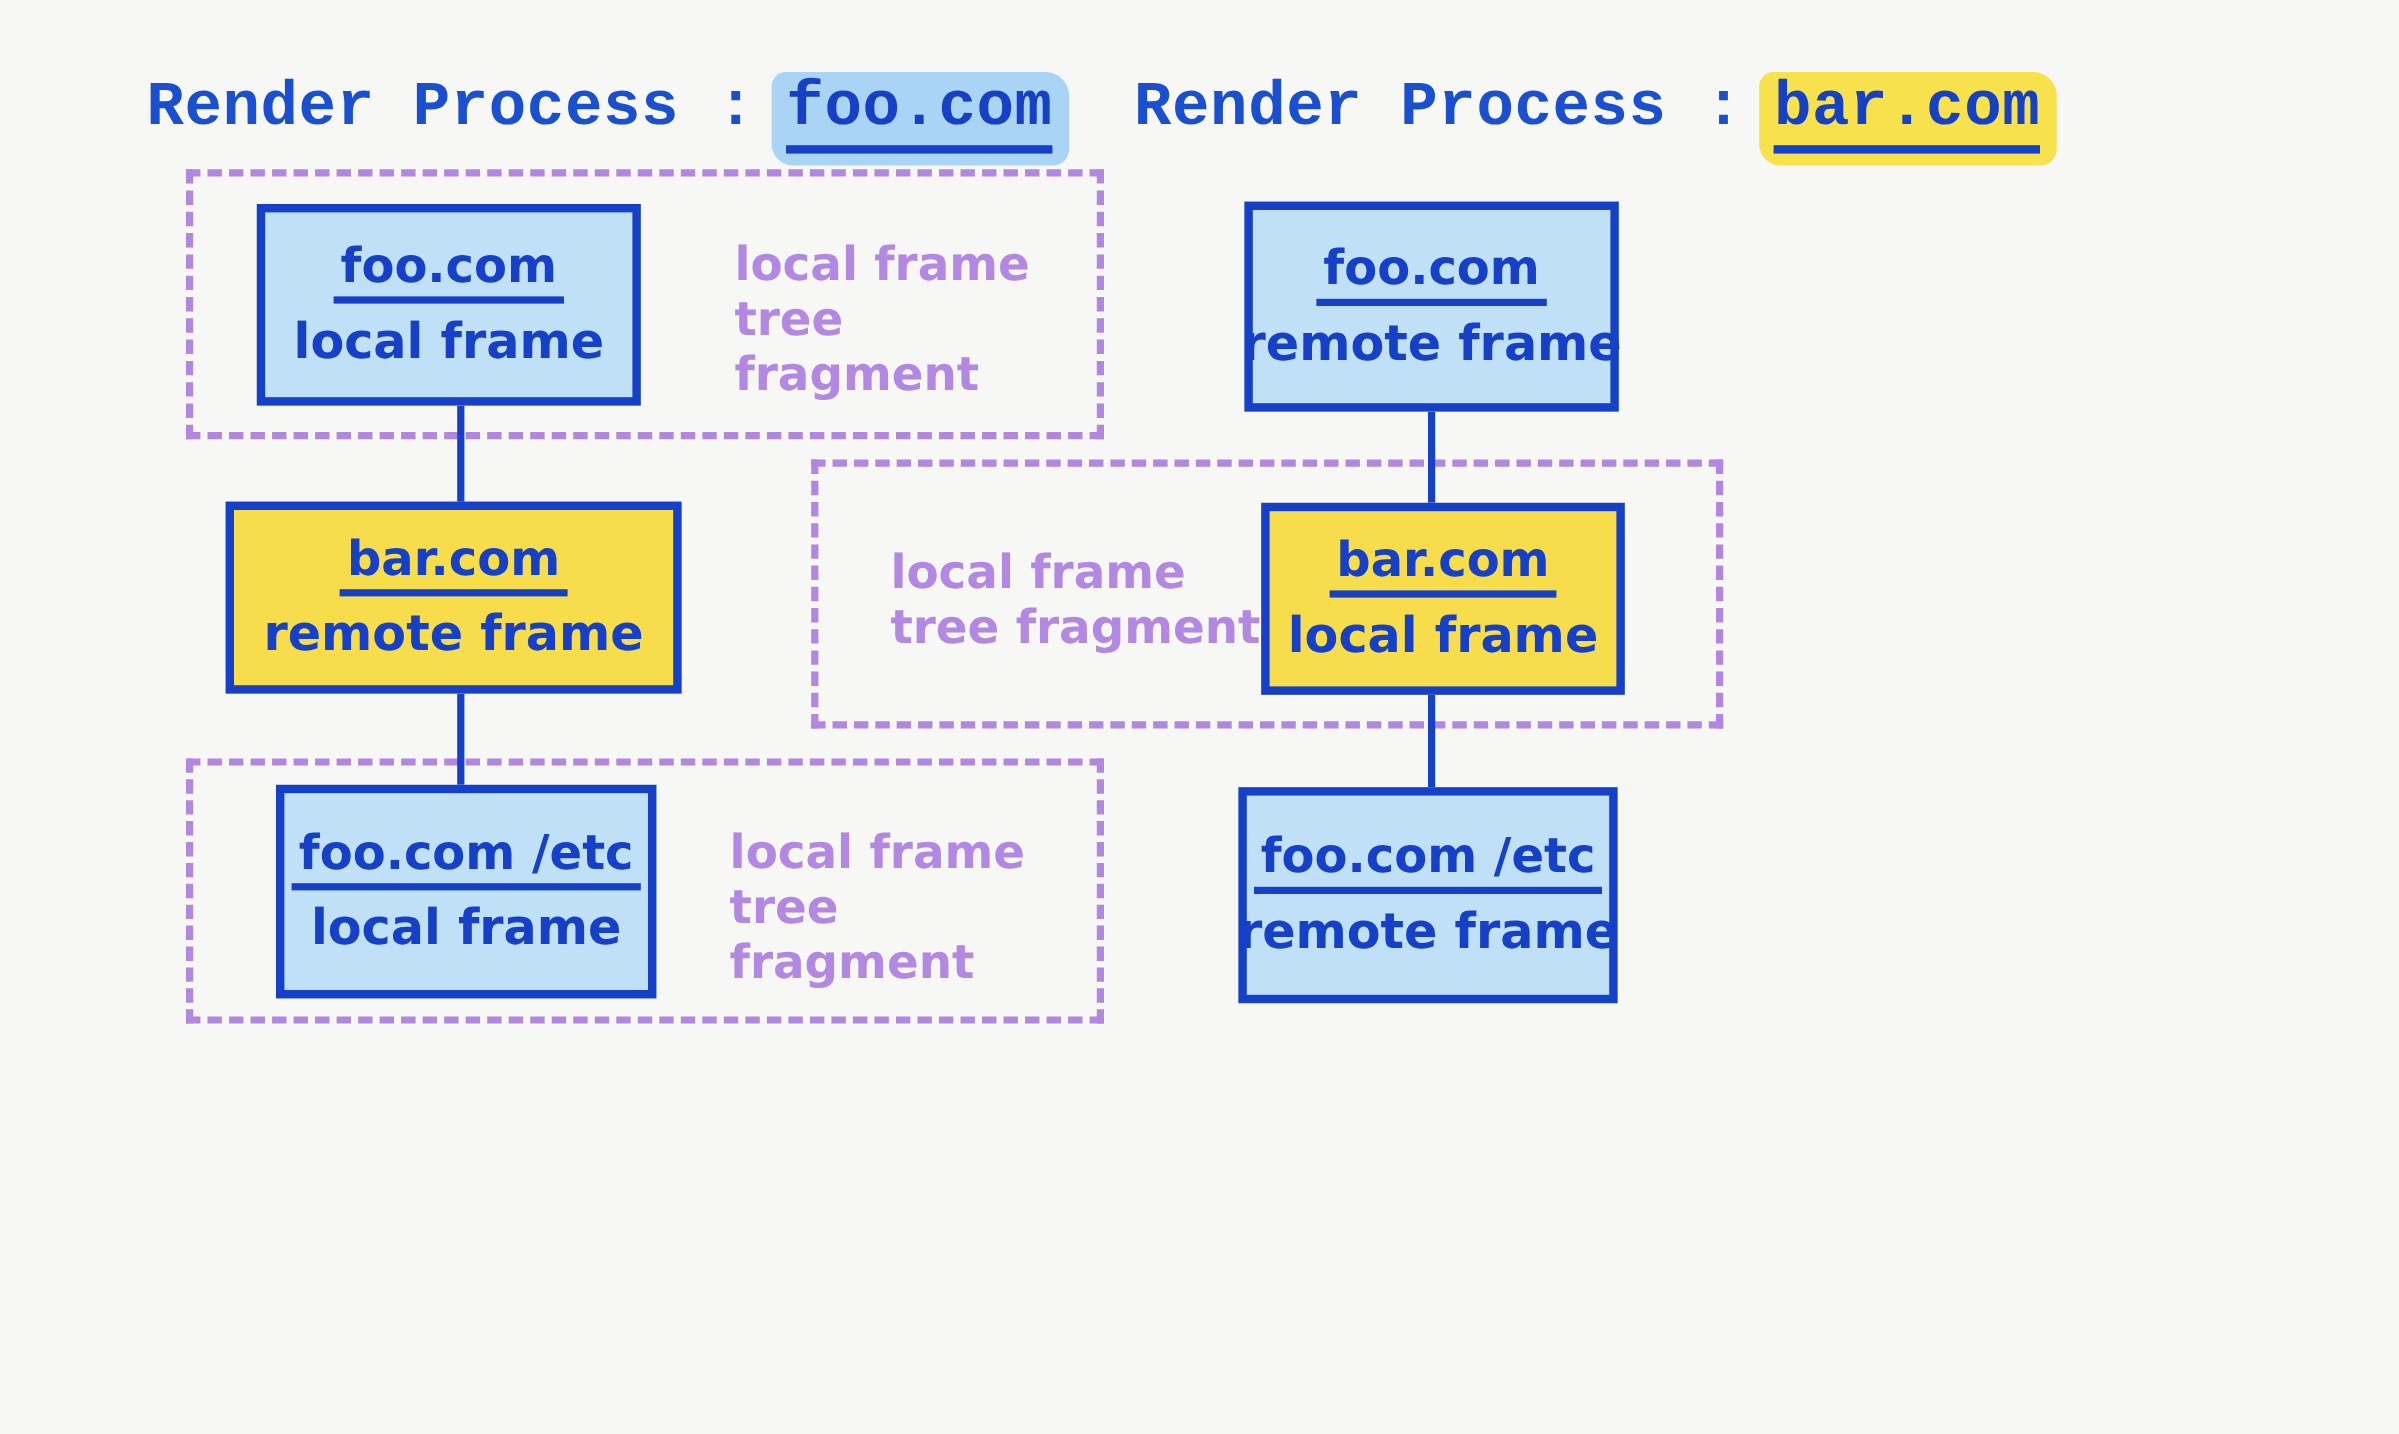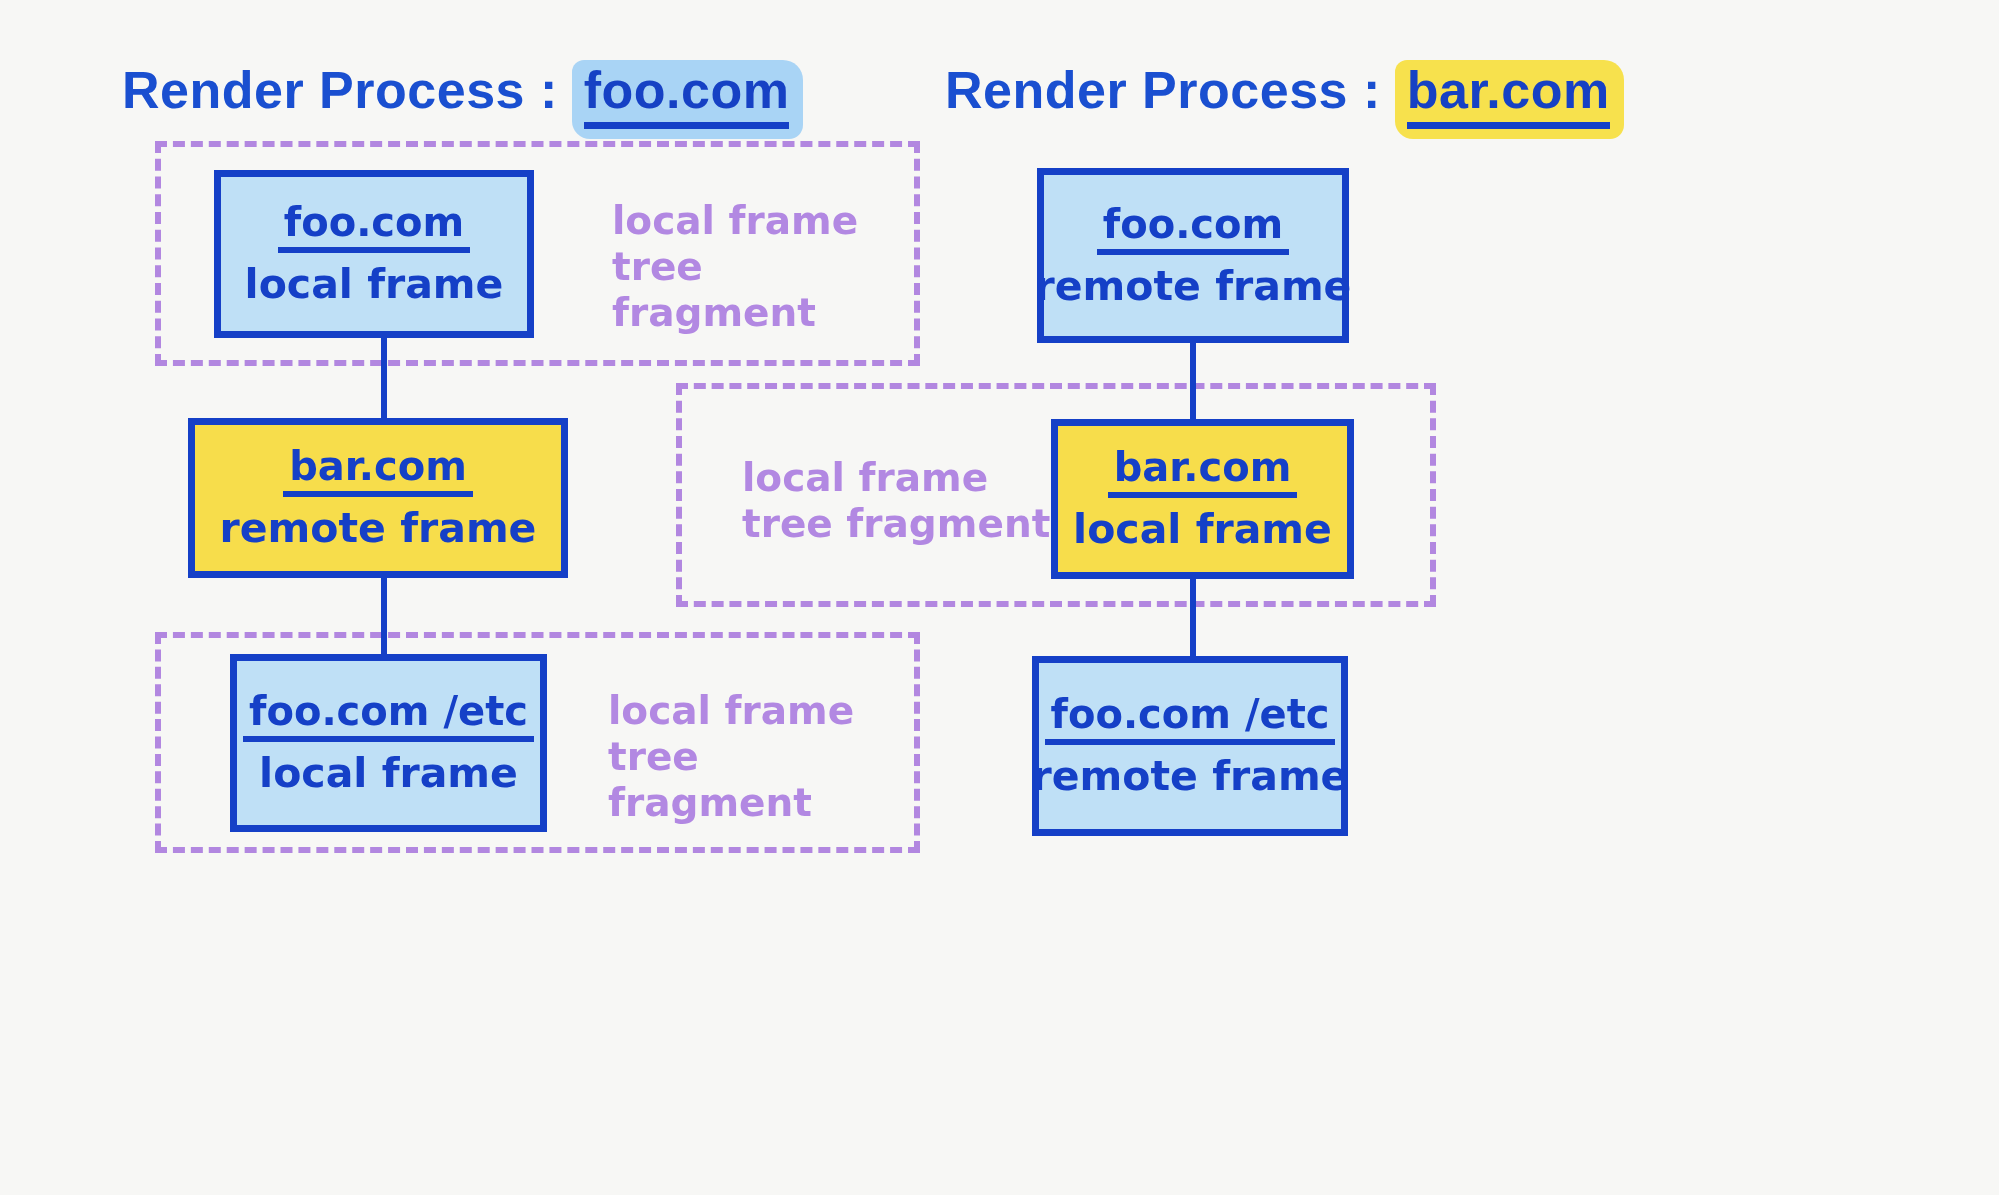--- a/index.html
+++ b/index.html
@@ -15,21 +15,21 @@
     width: 1999px;
     height: 1195px;
     background: #f7f7f5;
     overflow: hidden;
   }
 
   
   .title {
     position: absolute;
     white-space: nowrap;
-    font-family: Liberation Sans, sans-serif;
+    font-family: Liberation Mono, monospace;
     font-weight: 700;
     font-size: 52px;
     color: #1a4fd0;
     letter-spacing: 0.5px;
     display: flex;
     align-items: baseline;
     gap: 14px;
   }
   .title .tlabel { font-style: normal; }
   .title .thost {

